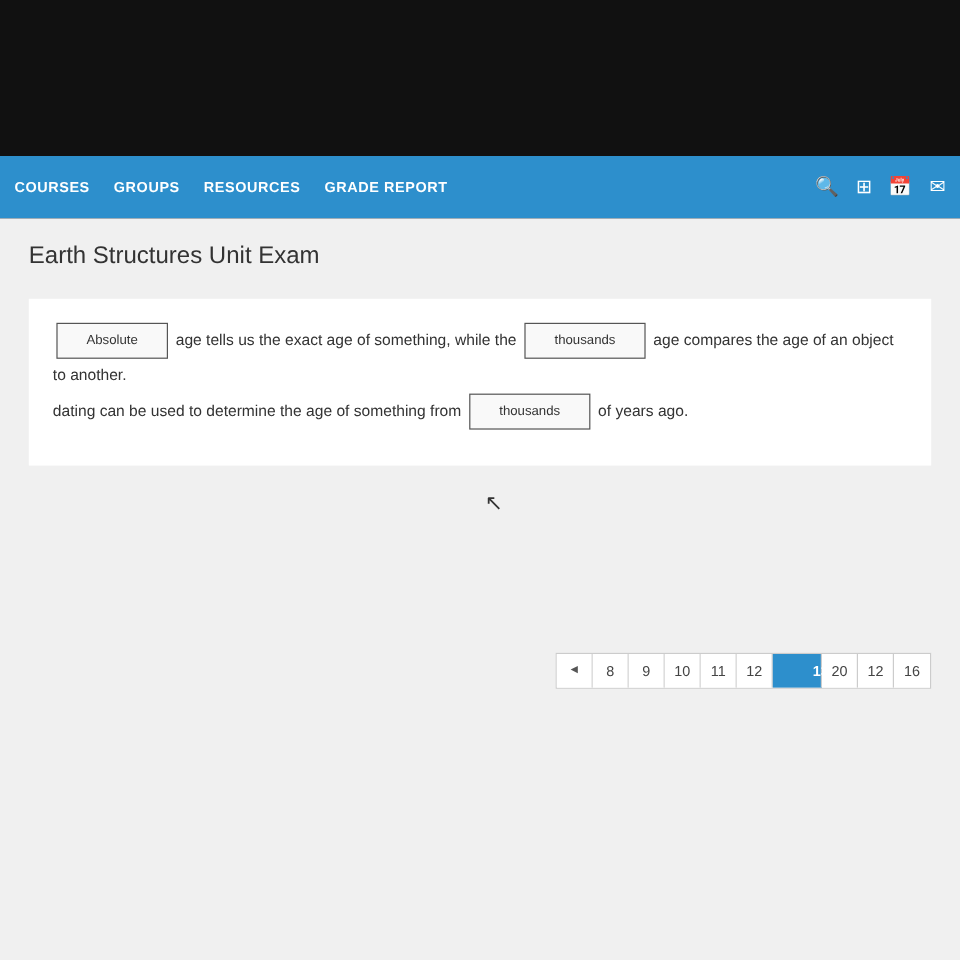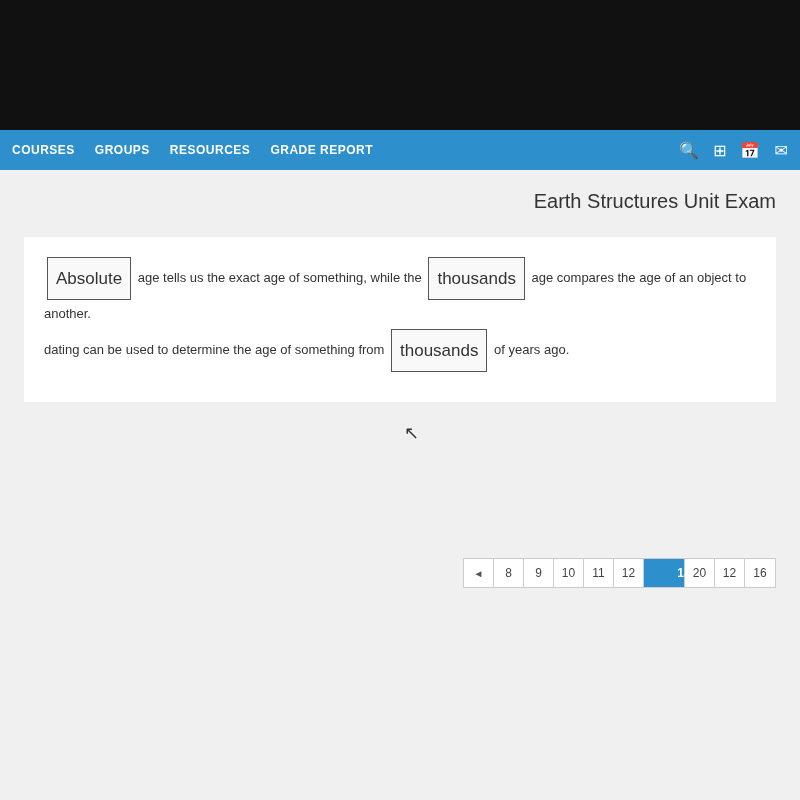--- a/index.html
+++ b/index.html
@@ -14,21 +14,21 @@
     
     .top-black {
       background: #111;
       height: 130px;
       width: 100%;
     }
 
     
     .navbar {
       background: #2d8fcc;
-      height: 40px;
+      height: 52px;
       display: flex;
       align-items: center;
       padding: 0 12px;
       justify-content: space-between;
     }
     .nav-left {
       display: flex;
       align-items: center;
       gap: 20px;
     }
@@ -55,43 +55,42 @@
       background: #f0f0f0;
       min-height: 630px;
       padding: 20px 24px;
     }
 
     .page-title {
       font-size: 20px;
       font-weight: normal;
       color: #333;
       margin-bottom: 24px;
-      text-align: right;
     }
 
     
     .exam-box {
       background: white;
       padding: 20px 20px 30px 20px;
       margin-bottom: 0;
     }
 
     
     .fill-blank-area {
       font-size: 13px;
       color: #333;
       line-height: 2.2;
     }
 
     .blank-box {
       display: inline-block;
       border: 1.5px dashed #888;
-      padding: 2px 8px;
+      padding: 2px 24px;
       margin: 0 3px;
-      font-size: 17px;
+      font-size: 11px;
       color: #333;
       background: white;
       min-width: 60px;
       text-align: center;
       vertical-align: middle;
     }
 
     .blank-box.filled {
       border: 1.5px solid #555;
       background: #f9f9f9;

